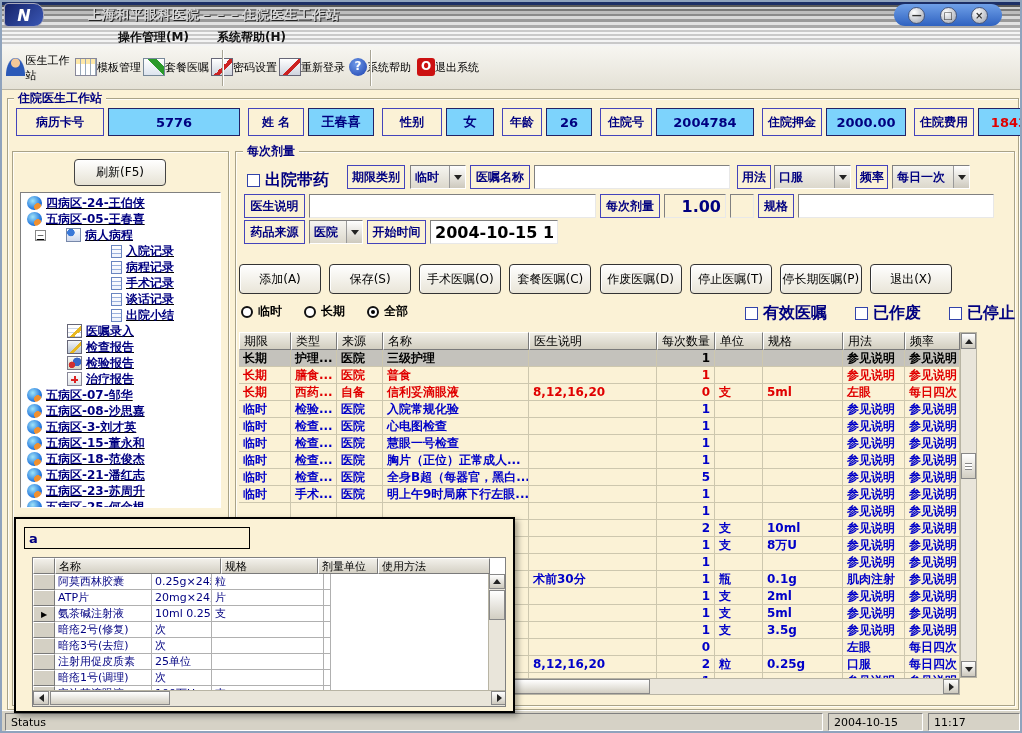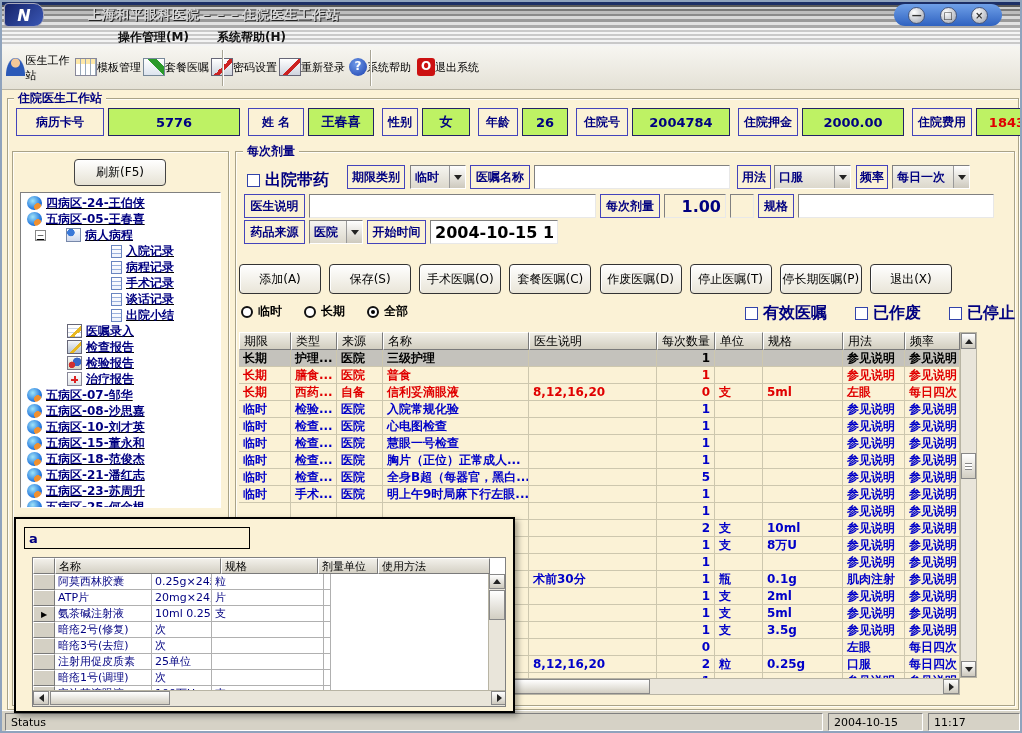--- a/index.html
+++ b/index.html
@@ -48,29 +48,29 @@
   .exit-icon::after{content:"O";position:absolute;left:0;right:0;top:1px;text-align:center;color:#fff;font-weight:bold;font-size:12px;}
   .tsep{position:absolute;top:4px;width:1px;height:36px;background:#a8a494;box-shadow:1px 0 0 #fff;}
   
   .gframe{position:absolute;border:1px solid #a9a388;box-shadow:1px 1px 0 rgba(255,255,255,.8),inset 1px 1px 0 rgba(255,255,255,.8);}
   .gtitle{position:absolute;background:#FBF2D6;color:#000080;font-size:12px;font-weight:bold;padding:0 4px;line-height:14px;}
   
   .prow{position:absolute;left:14px;top:106px;width:992px;height:28px;display:flex;gap:8px;}
   .pfield{display:flex;gap:4px;}
   .plabel{background:#FBF2D6;border:1px solid #4444bb;color:#000080;font-size:12px;font-weight:bold;
     display:flex;align-items:center;justify-content:center;height:28px;}
-  .pvalue{background:#bef264;border:1px solid #222266;color:#000080;font-size:13px;font-weight:bold;
+  .pvalue{background:#7dd3fc;border:1px solid #222266;color:#000080;font-size:13px;font-weight:bold;
     display:flex;align-items:center;justify-content:center;height:28px;}
   .pvalue.red{color:#e00000;}
   .pfield:nth-of-type(1) .plabel{width:88px}.pfield:nth-of-type(1) .pvalue{width:132px}
   .pfield:nth-of-type(2) .plabel{width:56px}.pfield:nth-of-type(2) .pvalue{width:66px}
-  .pfield:nth-of-type(3) .plabel{width:36px}.pfield:nth-of-type(3) .pvalue{width:48px}
+  .pfield:nth-of-type(3) .plabel{width:60px}.pfield:nth-of-type(3) .pvalue{width:48px}
   .pfield:nth-of-type(4) .plabel{width:40px}.pfield:nth-of-type(4) .pvalue{width:46px}
   .pfield:nth-of-type(5) .plabel{width:52px}.pfield:nth-of-type(5) .pvalue{width:98px}
-  .pfield:nth-of-type(6) .plabel{width:60px}.pfield:nth-of-type(6) .pvalue{width:102px}
+  .pfield:nth-of-type(6) .plabel{width:60px}.pfield:nth-of-type(6) .pvalue{width:80px}
   .pfield:nth-of-type(7) .plabel{width:60px}.pfield:nth-of-type(7) .pvalue{width:94px}
   
   .refresh-btn{position:absolute;left:72px;top:157px;width:92px;height:27px;border:1px solid #444;border-radius:4px;
     background:linear-gradient(#ffffff,#e6e2d4);font-size:12px;color:#000;display:flex;align-items:center;justify-content:center;cursor:pointer;}
   .treebox{position:absolute;left:18px;top:190px;width:201px;height:316px;background:#fff;
     border:1px solid;border-color:#808080 #fff #fff #808080;overflow:hidden;padding-top:2px;}
   .titem{height:16px;display:flex;align-items:center;gap:4px;cursor:pointer;white-space:nowrap;text-decoration:underline;}
   .titem .tlabel2{color:#000080;font-weight:bold;font-size:12px;}
   .lvl0{padding-left:6px;} .lvl1{padding-left:46px;} .lvl1m{padding-left:14px;} .lvl2{padding-left:88px;}
   .minus{display:none;width:11px;height:11px;border:1px solid #888;background:#fff;font-size:9px;line-height:9px;
@@ -384,21 +384,21 @@
 
       <div class="titem lvl0">
 
         <span class="ticon2 patient-node-icon"></span>
         <span class="tlabel2">五病区-08-沙思嘉</span>
       </div>
 
       <div class="titem lvl0">
 
         <span class="ticon2 patient-node-icon"></span>
-        <span class="tlabel2">五病区-10-刘才英</span>
+        <span class="tlabel2">五病区-3-刘才英</span>
       </div>
 
       <div class="titem lvl0">
 
         <span class="ticon2 patient-node-icon"></span>
         <span class="tlabel2">五病区-15-董永和</span>
       </div>
 
       <div class="titem lvl0">
 

